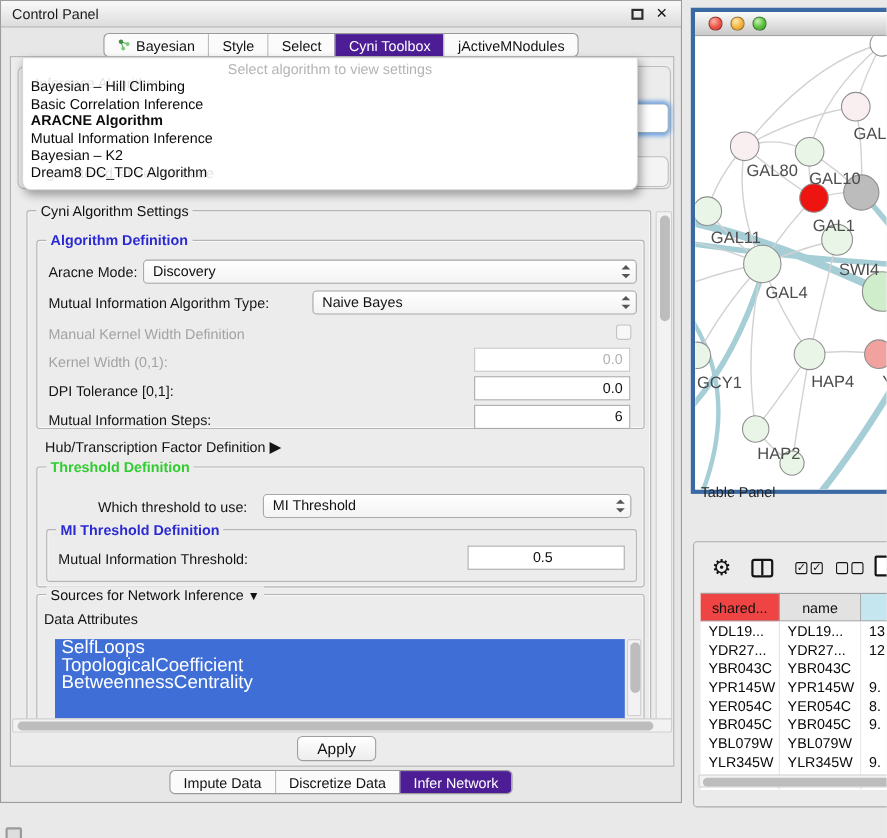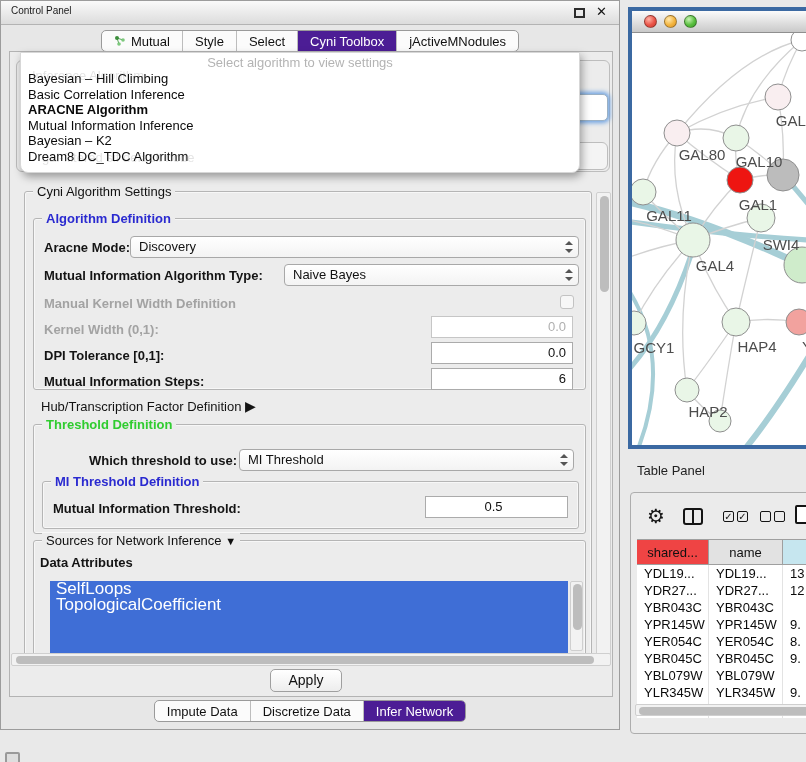--- a/index.html
+++ b/index.html
@@ -6,21 +6,21 @@
   html,body { width:806px; height:762px; overflow:hidden; background:#e9e9e9;
     font-family:"Liberation Sans","DejaVu Sans",sans-serif; }
   #stage { position:relative; width:806px; height:762px; overflow:hidden; }
 
   
   .cp-window { position:absolute; left:0; top:7; width:620px; height:730px;
     background:#e7e7e7; border:1px solid #9c9c9c; }
   .top-strip { position:absolute; left:0; top:0; width:620px; height:7px; background:#f4f4f4; }
   .cp-titlebar { position:absolute; left:0; top:0; width:100%; height:24px;
     background:linear-gradient(#fafafa,#dcdcdc); border-bottom:1px solid #b3b3b3; }
-  .cp-title { position:absolute; left:10px; top:4px; font-size:10px; color:#1a1a1a; }
+  .cp-title { position:absolute; left:10px; top:4px; font-size:13px; color:#1a1a1a; }
   .float-btn { position:absolute; right:34px; top:7px; width:11px; height:10px;
     border:2px solid #2c2c2c; background:transparent; }
   .close-btn { position:absolute; right:12px; top:3px; font-size:13px; font-weight:bold; color:#111; }
 
   
   .tabrow { position:absolute; left:0; top:29px; width:100%; display:flex; justify-content:center; }
   .tabgroup { display:flex; border:1px solid #9a9a9a; border-radius:5px; overflow:hidden;
     background:#fbfbfb; height:22px; }
   .tab { padding:3px 12px 0 12px; font-size:13px; color:#111; border-left:1px solid #bdbdbd;
     display:flex; align-items:flex-start; gap:5px; white-space:nowrap; }
@@ -51,21 +51,21 @@
   .algo-item.sel { font-weight:bold; }
 
   
   .gbox { position:absolute; border:1px solid #b5b5b5; border-radius:3px;
     box-shadow:inset 0 0 0 1px rgba(255,255,255,.6); }
   .legend { position:absolute; top:-8px; left:8px; background:#ececec; padding:0 4px;
     font-size:13px; color:#111; white-space:nowrap; }
   .legend.blue { color:#2a2ad0; font-weight:bold; }
   .legend.green { color:#30cc30; font-weight:bold; }
 
-  .lbl { position:absolute; font-size:13px; font-weight:bold; color:#141414; white-space:nowrap; }
+  .lbl { position:absolute; font-size:13px; font-weight:normal; color:#141414; white-space:nowrap; }
   .lbl.dis { color:#a3a3a3; }
   .plain { font-weight:normal; }
 
   .combo { position:absolute; height:22px; background:linear-gradient(#ffffff,#f3f3f3);
     border:1px solid #a8a8a8; border-radius:4px; font-size:13px; color:#111;
     line-height:20px; padding-left:8px; }
   .spin { position:absolute; right:5px; top:50%; margin-top:-6px; width:8px; height:12px; }
   .spin:before { content:""; position:absolute; top:0; left:0;
     border-left:4px solid transparent; border-right:4px solid transparent; border-bottom:4px solid #555; }
   .spin:after { content:""; position:absolute; bottom:0; left:0;
@@ -101,21 +101,21 @@
   .net-titlebar { position:absolute; left:0; top:0; width:100%; height:22px;
     background:linear-gradient(#fbfbfb,#c9c9c9); border-bottom:1px solid #8f8f8f; }
   .tl { position:absolute; top:4px; width:13px; height:13px; border-radius:50%;
     border:1px solid rgba(0,0,0,.35); }
   .tl.red    { left:12px; background:radial-gradient(circle at 35% 30%, #ffb3a6, #ea5448 55%, #c63a2e); }
   .tl.yellow { left:32px; background:radial-gradient(circle at 35% 30%, #ffe9b0, #f3b43e 55%, #d8932a); }
   .tl.green  { left:52px; background:radial-gradient(circle at 35% 30%, #c9f3b4, #59bf3f 55%, #3f9b2c); }
   .net-canvas { position:absolute; left:0; top:22px; width:184px; height:412px; background:#fff; overflow:hidden; }
 
   
-  .tp-label { position:absolute; left:637px; top:463px; font-size:13px; color:#222; }
+  .tp-label { position:absolute; left:637px; top:440px; font-size:13px; color:#222; }
   .tp-window { position:absolute; left:630px; top:492px; width:200px; height:242px;
     background:#ebebeb; border:1px solid #adadad; border-radius:4px; }
   .gear-ico { position:absolute; left:16px; top:11px; font-size:20px; color:#141414; }
   .cols-ico { position:absolute; left:52px; top:15px; width:20px; height:17px;
     border:2px solid #141414; border-radius:3px; }
   .cols-ico:after { content:""; position:absolute; left:50%; top:0; bottom:0; width:2px;
     background:#141414; transform:translateX(-1px); }
   .cb-pair { position:absolute; top:18px; display:flex; gap:3px; }
   .cb-sm { width:11px; height:11px; border:1.5px solid #141414; border-radius:2px;
     font-size:10px; line-height:9px; text-align:center; color:#141414; }
@@ -151,21 +151,21 @@
     <div class="tabrow">
       <div class="tabgroup" id="top-tabs">
           <div class="tab">
             <svg class="net-ico" viewBox="0 0 12 12">
               <line x1="3" y1="3" x2="9" y2="5" stroke="#57a557" stroke-width="1"></line>
               <line x1="3" y1="3" x2="5" y2="9" stroke="#57a557" stroke-width="1"></line>
               <circle cx="3" cy="3" r="2" fill="#3c8e3c"></circle>
               <circle cx="9" cy="5" r="1.8" fill="#7cc87c"></circle>
               <circle cx="5" cy="9" r="1.8" fill="#7cc87c"></circle>
             </svg>
-            <span>Mutual</span>
+            <span>Bayesian</span>
           </div>
           <div class="tab">
             <span>Style</span>
           </div>
           <div class="tab">
             <span>Select</span>
           </div>
           <div class="tab sel">
             <span>Cyni Toolbox</span>
           </div>
@@ -257,20 +257,21 @@
 
         <div class="gbox" style="left:8px; top:348px; width:553px; height:116px;padding-left:20px;">
           <span class="legend">
             <span>Sources for Network Inference</span>
             <span style="font-size:11px;">▼</span>
           </span>
           <span class="lbl" style="left:6px; top:14px;">Data Attributes</span>
           <div class="attr-list" id="attr-list" style="background: rgb(63, 110, 214);">
               <div class="attr-item">SelfLoops</div>
               <div class="attr-item">TopologicalCoefficient</div>
+              <div class="attr-item">BetweennessCentrality</div>
             </div>
           <div class="vtrack" style="left:536px; top:40px; width:13px; height:70px;">
             <div class="vthumb" style="top:2px; height:46px;"></div>
           </div>
         </div>
       </div>
 
       <div class="vtrack" style="left:586px; top:140px; width:15px; height:470px;">
         <div class="vthumb" style="top:3px; height:96px; left:2.5px; width:9px;"></div>
       </div>

